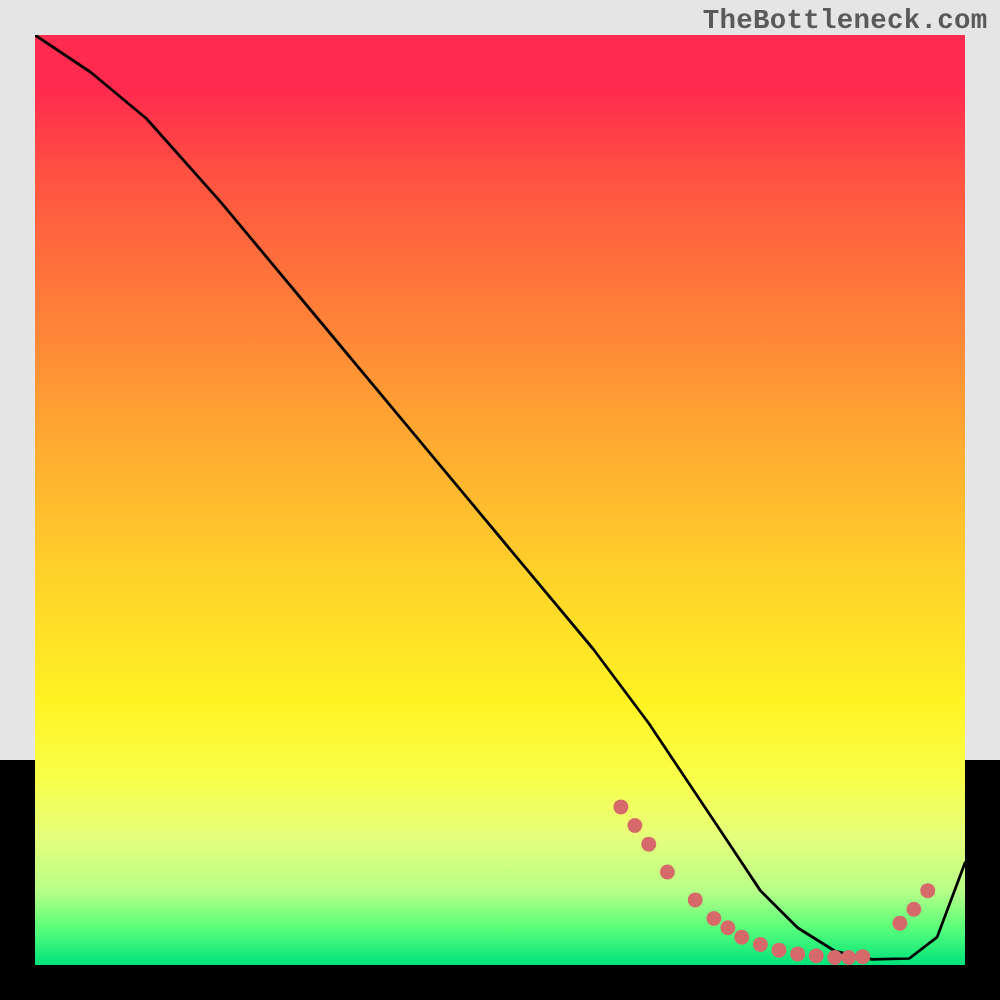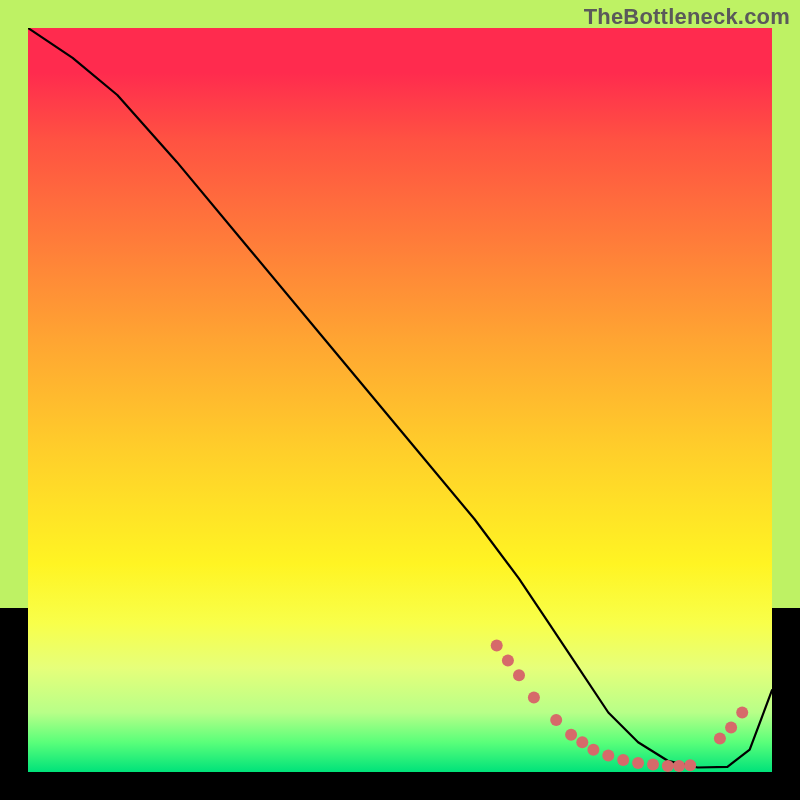--- a/index.html
+++ b/index.html
@@ -8,21 +8,22 @@
     width: 800px;
     height: 800px;
     background: #000;
     font-family: Arial, Helvetica, sans-serif;
     overflow: hidden;
   }
   .stage {
     position: relative;
     width: 800px;
     height: 608px;
-    background: #bef264;
+    background: #e5e5e5;
+    font-family: Liberation Mono, monospace;
   }
   .plot {
     position: absolute;
     left: 28px;
     top: 28px;
     width: 744px;
     height: 744px;
     background: linear-gradient(
       to bottom,
       #ff2b4e 0%,

